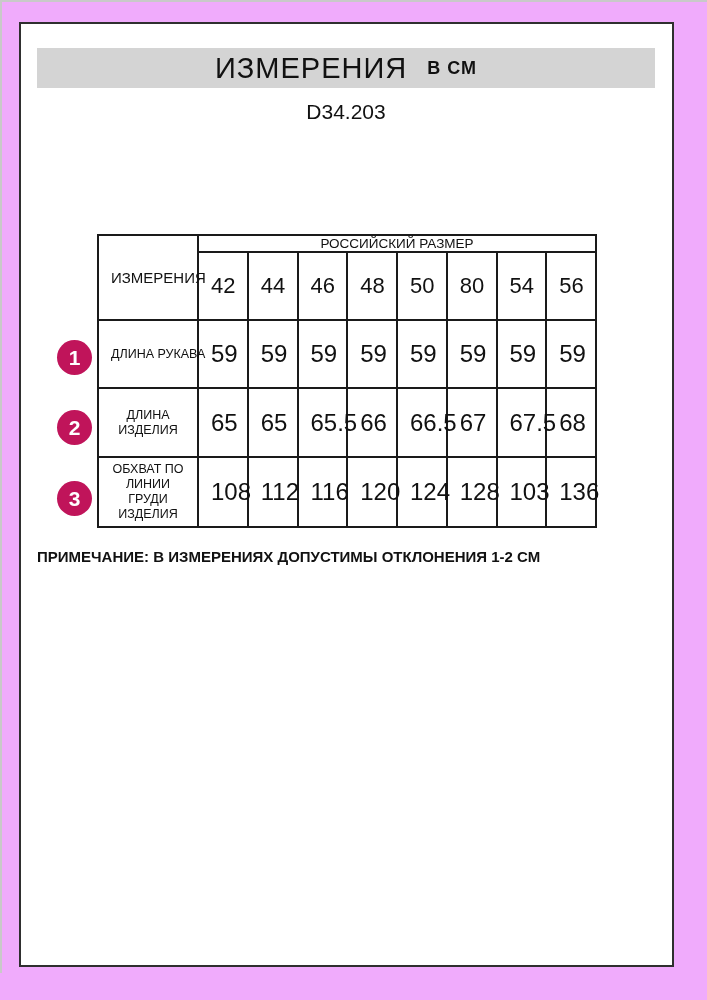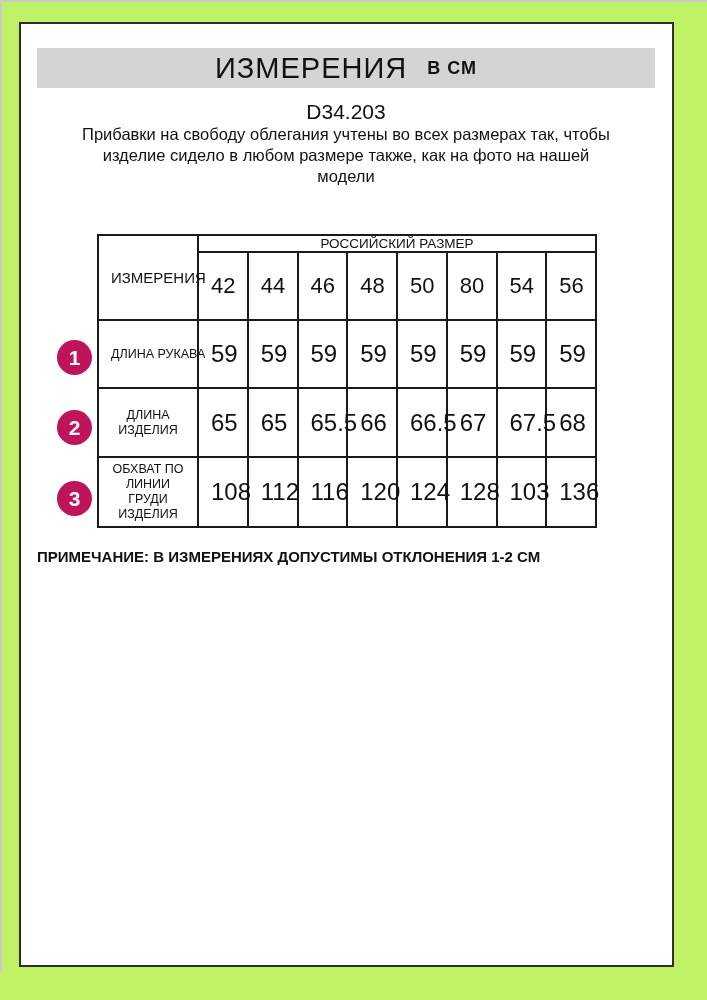--- a/index.html
+++ b/index.html
@@ -1,19 +1,19 @@
 <!DOCTYPE html>
 <html><head>
 <meta charset="utf-8">
 <style>
   html,body{margin:0;padding:0;background:#fff;}
   .page{
     position:relative;
     width:707px;height:1000px;
-    background:#bef264;
+    background:#f0abfc;
     font-family:"Liberation Sans", sans-serif;
     color:#111;
     overflow:hidden;
   }
   
   .edge-top{position:absolute;left:0;top:0;width:707px;height:2px;background:#c9c9c9;}
   .edge-left{position:absolute;left:0;top:0;width:2px;height:973px;background:#c9c9c9;}
   
   .frame{
     position:absolute;left:19px;top:22px;
@@ -84,25 +84,20 @@
   <div class="edge-left"></div>
   <div class="frame"></div>
 
   <div class="banner" style="background-color: rgb(212, 212, 212);">
     <span class="t-reg">ИЗМЕРЕНИЯ</span>
     <span class="t-unit">В СМ</span>
   </div>
 
   <div class="model-code">D34.203</div>
 
-  <div class="description">
-    <div>Прибавки на свободу облегания учтены во всех размерах так, чтобы</div>
-    <div>изделие сидело в любом размере также, как на фото на нашей</div>
-    <div>модели</div>
-  </div>
 
   <table class="size-table">
     <colgroup>
       <col style="width:100px">
       <col style="width:49.75px">
         <col style="width:49.75px">
         <col style="width:49.75px">
         <col style="width:49.75px">
       <col style="width:49.75px">
         <col style="width:49.75px">

